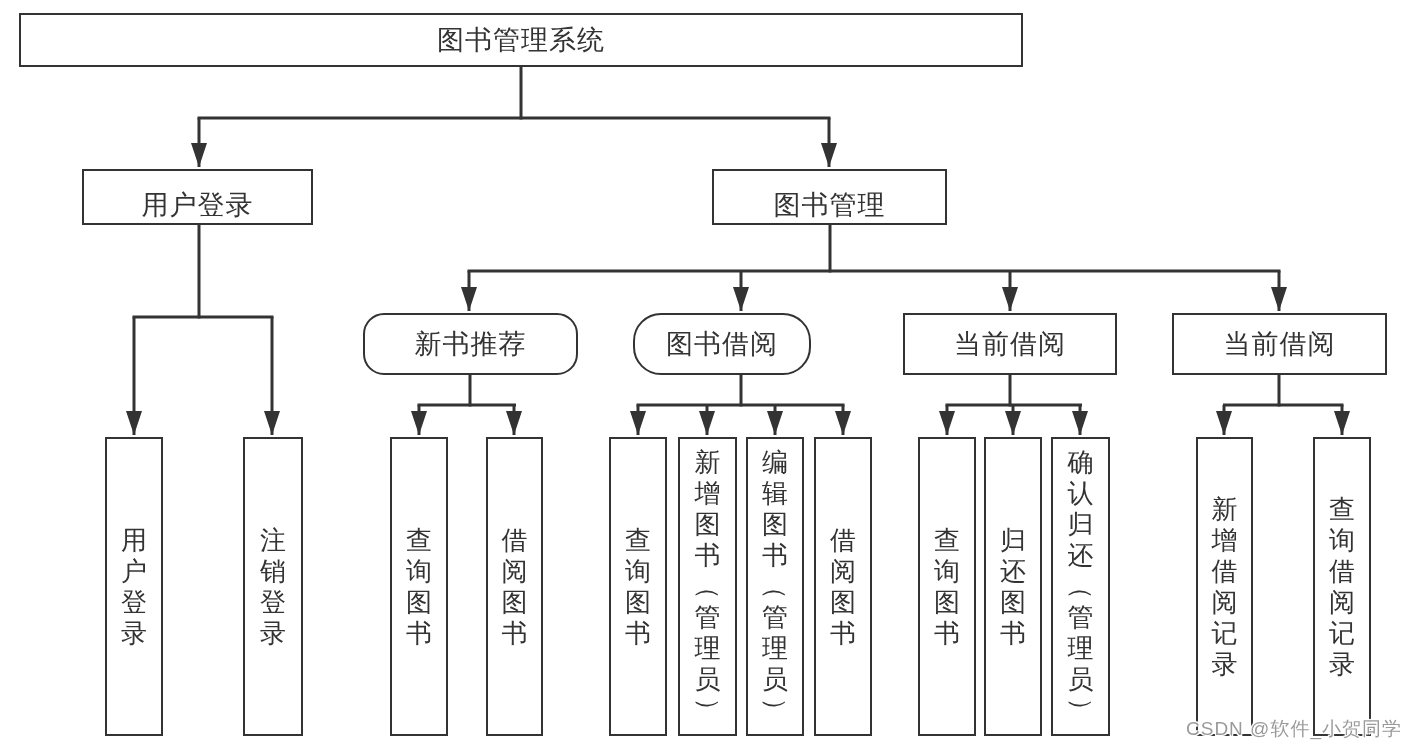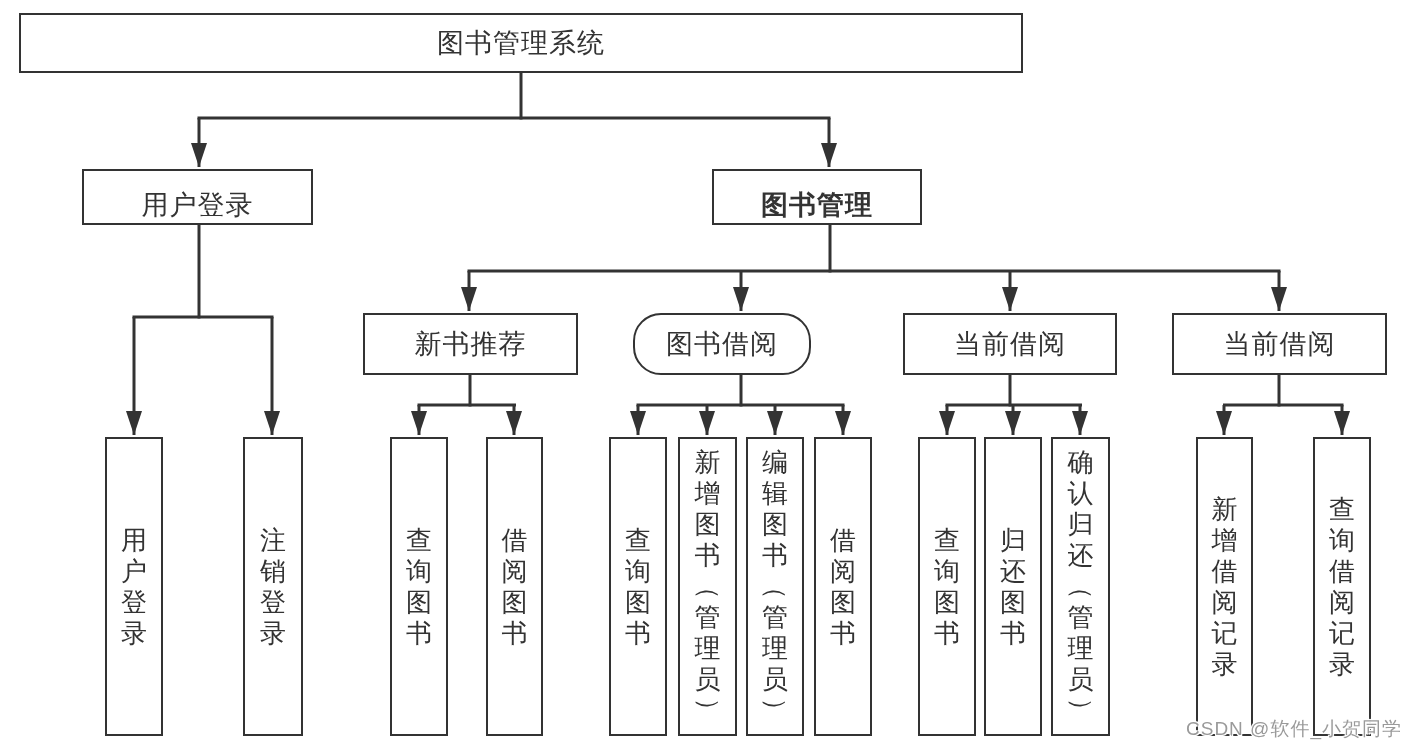--- a/index.html
+++ b/index.html
@@ -27,21 +27,21 @@
     align-items:center;
     justify-content:center;
     text-align:center;
   }
   .hlabel{
     font-size:27px;
     letter-spacing:1px;
     color:var(--text);
     white-space:nowrap;
   }
-  .root{left:19px;top:13px;width:1004px;height:60px;}
+  .root{left:19px;top:13px;width:1004px;height:54px;}
   .lvl2{top:169px;height:56px;align-items:flex-end;}
   .lvl3{top:313px;height:62px;}
   .leaf{top:437px;height:299px;}
   .vtext{display:flex;flex-direction:column;align-items:center;}
   .vchar{
     display:block;
     height:31px;line-height:31px;
     font-size:26px;
     color:var(--text);
   }
@@ -123,25 +123,25 @@
     </g>
   </svg>
 
   <div class="box root">
     <span class="hlabel">图书管理系统</span>
   </div>
 
   <div class="box lvl2" style="left:82px;width:231px;">
     <span class="hlabel">用户登录</span>
   </div>
-  <div class="box lvl2" style="left:712px;width:210px;font-weight:bold;">
+  <div class="box lvl2" style="left:712px;width:235px;">
     <span class="hlabel">图书管理</span>
   </div>
 
-  <div class="box lvl3" style="left:363px;width:215px;">
+  <div class="box lvl3" style="left:363px;width:215px;border-radius:21px;">
     <span class="hlabel">新书推荐</span>
   </div>
   <div class="box lvl3" style="left:633px;width:178px;border-radius:28px;">
     <span class="hlabel">图书借阅</span>
   </div>
   <div class="box lvl3" style="left:903px;width:214px;">
     <span class="hlabel">当前借阅</span>
   </div>
   <div class="box lvl3" style="left:1172px;width:215px;">
     <span class="hlabel">当前借阅</span>

